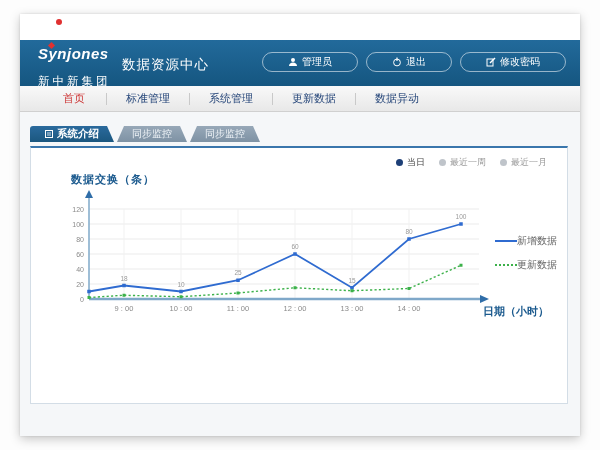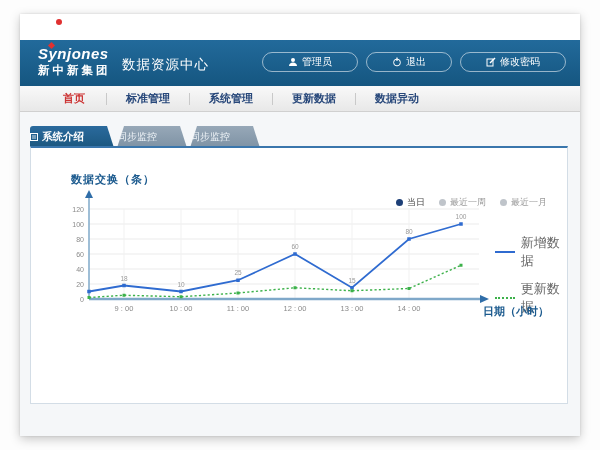--- a/index.html
+++ b/index.html
@@ -10,60 +10,60 @@
   .chrome { position:absolute; left:0; top:0; width:100%; height:26px; background:#fff; }
   .red-dot { position:absolute; left:36px; top:5px; width:6px; height:6px; border-radius:50%; background:#e03030; }
 
   
   .header { position:absolute; left:0; top:26px; width:100%; height:46px;
             background:linear-gradient(#226a9b,#155680); }
   .logo { position:absolute; left:18px; top:5px; color:#fff; }
   .logo-en { font-size:15px; font-weight:bold; font-style:italic; letter-spacing:.5px; position:relative; }
   .logo-spark { position:absolute; left:11px; top:-2px; width:5px; height:5px; background:#e03030;
                 transform:rotate(45deg); }
-  .logo-cn { font-size:11.5px; font-weight:bold; letter-spacing:3px; margin-top:1px;text-align:right; }
+  .logo-cn { font-size:11.5px; font-weight:normal; letter-spacing:3px; margin-top:12px;text-align:right; }
   .app-title { position:absolute; left:102px; top:16px; color:#fff; font-size:13.5px; letter-spacing:1px; }
   .hdr-btns { position:absolute; right:14px; top:12px; display:flex; gap:8px; }
   .hdr-btn { display:flex; align-items:center; gap:4px; border:1px solid rgba(255,255,255,.55);
              border-radius:10px; padding:2px 25px; font-size:10px; color:#fff; cursor:pointer; }
   .hdr-btn svg { display:block; }
 
   
   .nav { position:absolute; left:0; top:72px; width:100%; height:26px;
          background:linear-gradient(#f9f9f9,#e8e8e8); border-bottom:1px solid #d0d0d0;
          display:flex; align-items:center; padding-left:22px; }
-  .nav-item { width:82px; text-align:center; font-size:11px; font-weight:bold; color:#27477a; cursor:pointer; }
+  .nav-item { width:82px; text-align:center; font-size:11px; font-weight:normal; color:#27477a; cursor:pointer; }
   .nav-item.active { color:#cc3333; width:64px; }
   .nav-sep { width:1px; height:12px; background:#c9c9c9; }
 
   
   .content { position:absolute; left:0; top:98px; width:100%; height:324px; background:#f5f7f9; }
   .tabs { position:absolute; left:10px; top:14px; height:20px; display:flex; }
-  .tab { height:22px; display:flex; align-items:center; justify-content:flex-start; gap:4px; cursor:pointer; }
+  .tab { height:16px; display:flex; align-items:center; justify-content:center; gap:4px; cursor:pointer; }
   .tab.active { width:84px; background:linear-gradient(#2a6a9d,#1b577f); color:#fff;
                 font-size:10.5px; font-weight:bold; border-radius:3px 3px 0 0;
                 clip-path:polygon(0 0, calc(100% - 7px) 0, 100% 100%, 0 100%); }
   .tab.inactive { width:70px; background:linear-gradient(#97a8b8,#7e92a4); color:#eef3f7; font-size:10px;
                   clip-path:polygon(7px 0, calc(100% - 7px) 0, 100% 100%, 0 100%); margin-left:3px; }
   .card { position:absolute; left:10px; top:34px; width:538px; height:258px; background:#fff;
           border:1px solid #d3dde6; border-top:2px solid #3a76ac; }
 
   
   .filters { position:absolute; right:20px; top:8px; display:flex; gap:14px; align-items:center; }
-  .filter { display:flex; align-items:center; gap:4px; font-size:9px; color:#999; cursor:pointer;margin-top:40px; }
+  .filter { display:flex; align-items:center; gap:4px; font-size:9px; color:#999; cursor:pointer; }
   .filter .dot { width:7px; height:7px; border-radius:50%; background:#bfc4ca; }
   .filter.selected { color:#444; }
   .filter.selected .dot { background:#1d3f77; }
 
   .ylabel { position:absolute; left:40px; top:24px; font-size:11px; font-weight:bold; color:#1b5a8e; letter-spacing:1px; }
   .xlabel { position:absolute; left:452px; top:156px; font-size:11px; font-weight:bold; color:#1b5a8e; }
   #chart-svg { position:absolute; left:28px; top:42px; }
 
   .chart-legend { position:absolute; left:464px; top:86px; display:flex; flex-direction:column; gap:10px; }
-  .cl-row { display:flex; align-items:center; gap:6px; font-size:13px; color:#666; }
+  .cl-row { display:flex; align-items:center; font-size:10px; color:#666; }
   .cl-line { width:22px; height:0; }
   .cl-line.solid  { border-top:2px solid #2f6bd0; }
   .cl-line.dotted { border-top:2px dotted #3cb14a; }
 
   .note { position:absolute; left:28px; top:211px; width:490px; font-size:9px; color:#9a9a9a; line-height:1.3; }
   .note .prefix { color:#e23b3b; font-weight:bold; }
 </style>
 </head>
 <body>
 

